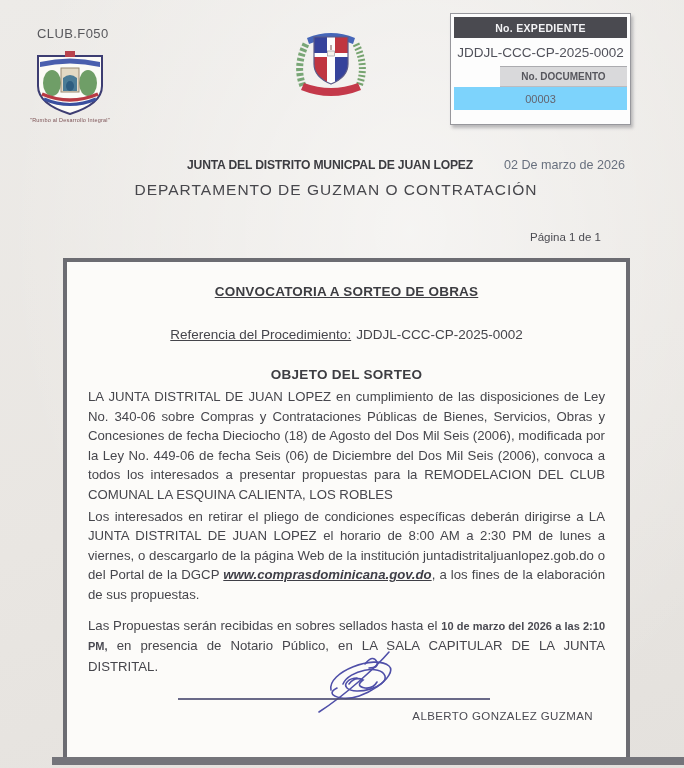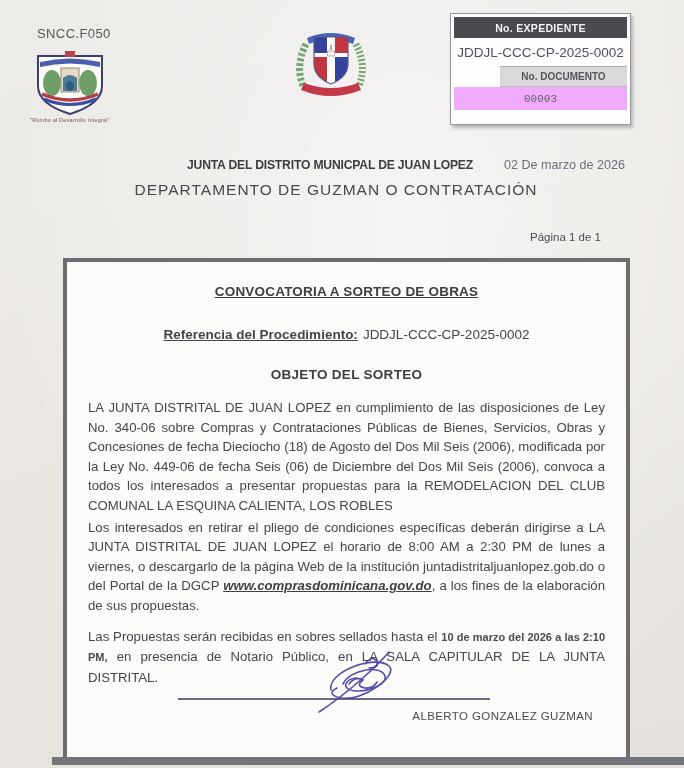--- a/index.html
+++ b/index.html
@@ -25,63 +25,63 @@
     border:1px solid #97979c; padding:3px 3px 14px;
     box-shadow:2px 3px 3px rgba(115,115,122,.45); }
   .exp-h1 { background:#4a4a50; color:#f3f3f5; font-weight:bold; font-size:10.5px;
     text-align:center; padding:5px 0 4px; letter-spacing:.3px; }
   .exp-v1 { font-size:13.5px; color:#51525b; text-align:center; padding:7px 0 6px;
     background:#fdfdfd; }
   .exp-h2 { background:#d9d9db; color:#56565d; font-weight:bold; font-size:10px;
     text-align:center; padding:4px 0; border-top:1px solid #ababaf;
     border-bottom:1px solid #bcbcc0;margin-left:46px; }
   .exp-v2 { font-size:11px; color:#63636e; text-align:center; padding:6px 0 5px;
-    background:#f0abfc;font-family:Liberation Mono, monospace; }
+    background:#7dd3fc; }
 
   .org-name { left:330px; top:157px; transform:translateX(-50%) scaleX(.9);
     transform-origin:center; white-space:nowrap; font-weight:bold;
     font-size:13.5px; color:#3c3c41; letter-spacing:-.2px; }
   .doc-date { left:504px; top:158px; font-size:12.6px; color:#68707e; white-space:nowrap; }
   .department { left:336px; top:181px; transform:translateX(-50%); white-space:nowrap;
     font-size:15.5px; color:#47474c; letter-spacing:1px; }
   .page-indicator { right:83px; top:231px; font-size:11.5px; color:#4c4c52; }
 
   .doc-box { left:63px; top:258px; width:567px; height:504px;
     border:4px solid #6c6c72; background:#fcfbf9; padding:22px 21px 0; }
 
   .doc-title { text-align:center; font-weight:bold; font-size:13.5px; color:#3d3d42;
     text-decoration:underline; letter-spacing:.2px; }
   .ref-line { margin-top:28px; text-align:center; font-size:13.5px; color:#45454b; }
-  .ref-label { font-weight:bold; text-decoration:underline; }
+  .ref-label { font-weight:normal; text-decoration:underline; }
   .ref-value { margin-left:5px; }
   .section-heading { margin-top:25px; text-align:center; font-weight:bold;
     font-size:13.5px; color:#3d3d42; letter-spacing:.3px; }
 
   .para { font-size:13.2px; line-height:19.6px; color:#46464c; text-align:justify; }
-  .para-1 { margin-top:16px; }
+  .para-1 { margin-top:5px; }
   .para-2 { margin-top:2px; }
   .para-3 { margin-top:11px; }
   .url { font-weight:bold; font-style:italic; text-decoration:underline; color:#3e3e46;margin-top:37px; }
   .small-date { font-size:11px; font-weight:bold; color:#4a4a52; }
 
   .sig-scribble { left:236px; top:388px; width:100px; height:64px; }
   .sig-line { left:111px; top:436px; width:312px; height:2px; background:#4f4f74; opacity:.85; }
   .sig-name { left:0; top:448px; width:526px; text-align:right; font-size:11.5px;
     color:#4a4a52; letter-spacing:.4px; }
   .sig-title { left:0; top:474px; width:526px; text-align:center; font-size:11px;
     color:#55555e; }
 
   .scan-edge { left:52px; top:757px; width:632px; height:8px; background:#74747a; }
 </style>
 </head>
 <body>
 
 <div class="page">
 
-  <div class="abs form-code">SNCC.F050</div>
+  <div class="abs form-code">CLUB.F050</div>
 
   <div class="abs muni-logo">
     <svg width="84" height="68" viewBox="0 0 84 68">
       <path d="M10,6 L74,6 L74,36 Q74,54 42,64 Q10,54 10,36 Z" fill="#fcfbf7" stroke="#3d3d72" stroke-width="2"></path>
       <rect x="37" y="1" width="10" height="6" fill="#b8434d"></rect>
       <path d="M12,12 Q42,5 72,12 L72,17 Q42,10 12,17 Z" fill="#4a5fae"></path>
       <ellipse cx="24" cy="33" rx="9" ry="13" fill="#5f9457" opacity="0.9"></ellipse>
       <ellipse cx="60" cy="33" rx="9" ry="13" fill="#5f9457" opacity="0.9"></ellipse>
       <rect x="33" y="18" width="18" height="24" fill="#e3d9c4" stroke="#9a8a72" stroke-width="1"></rect>
       <path d="M35,41 L35,28 Q42,22 49,28 L49,41 Z" fill="#4b7b96"></path>

